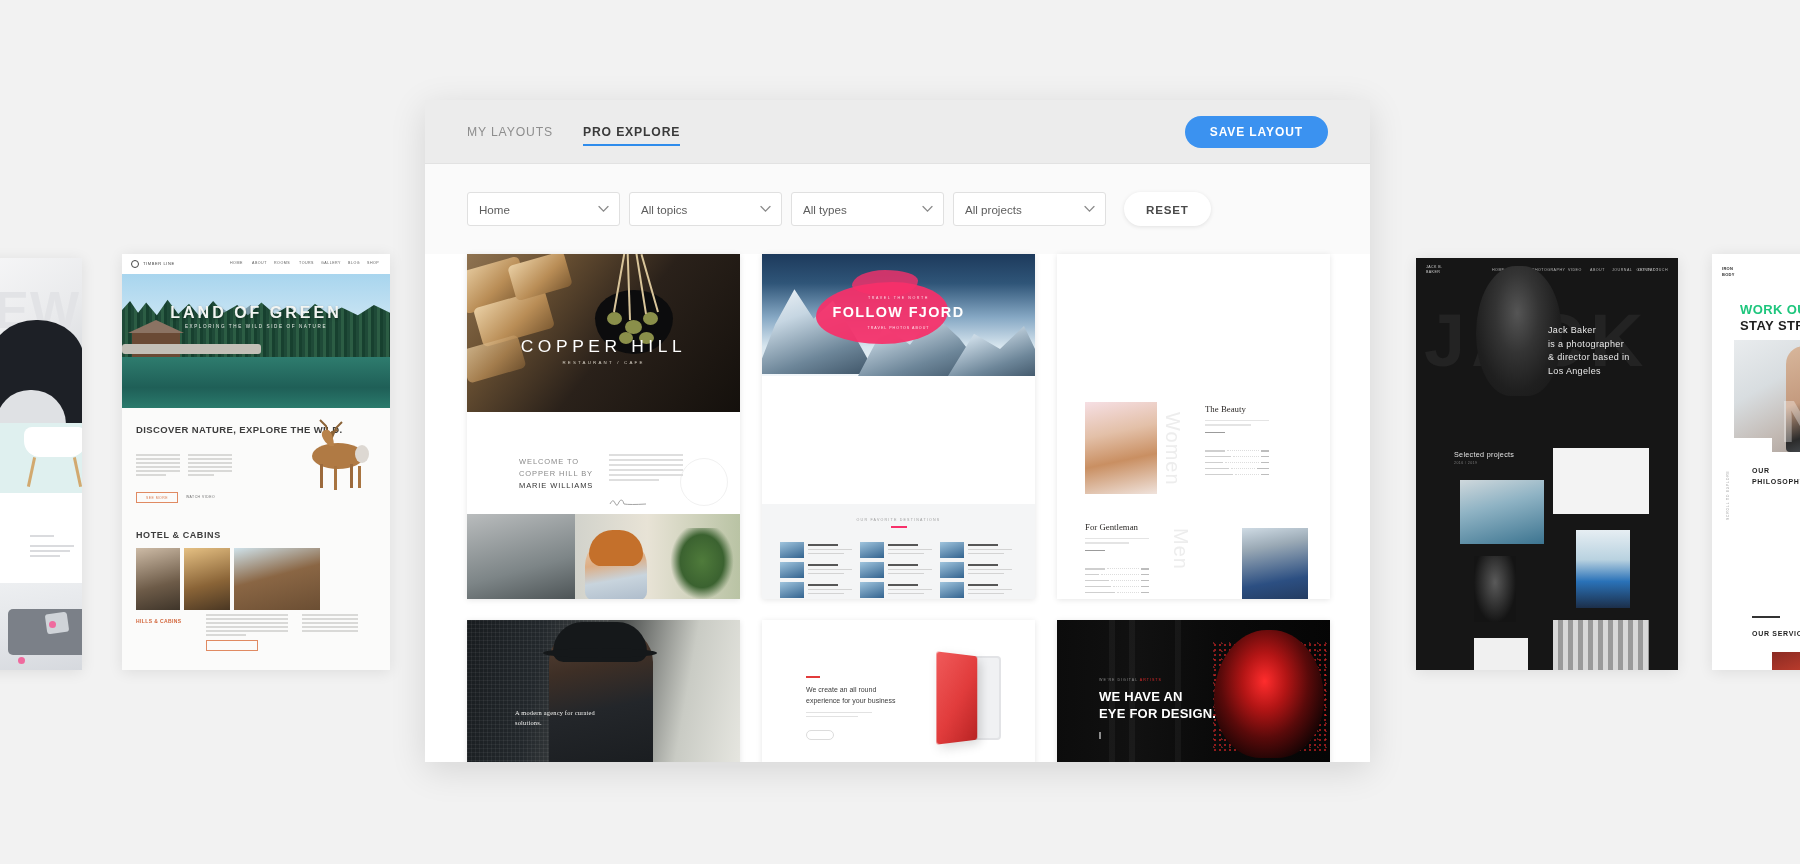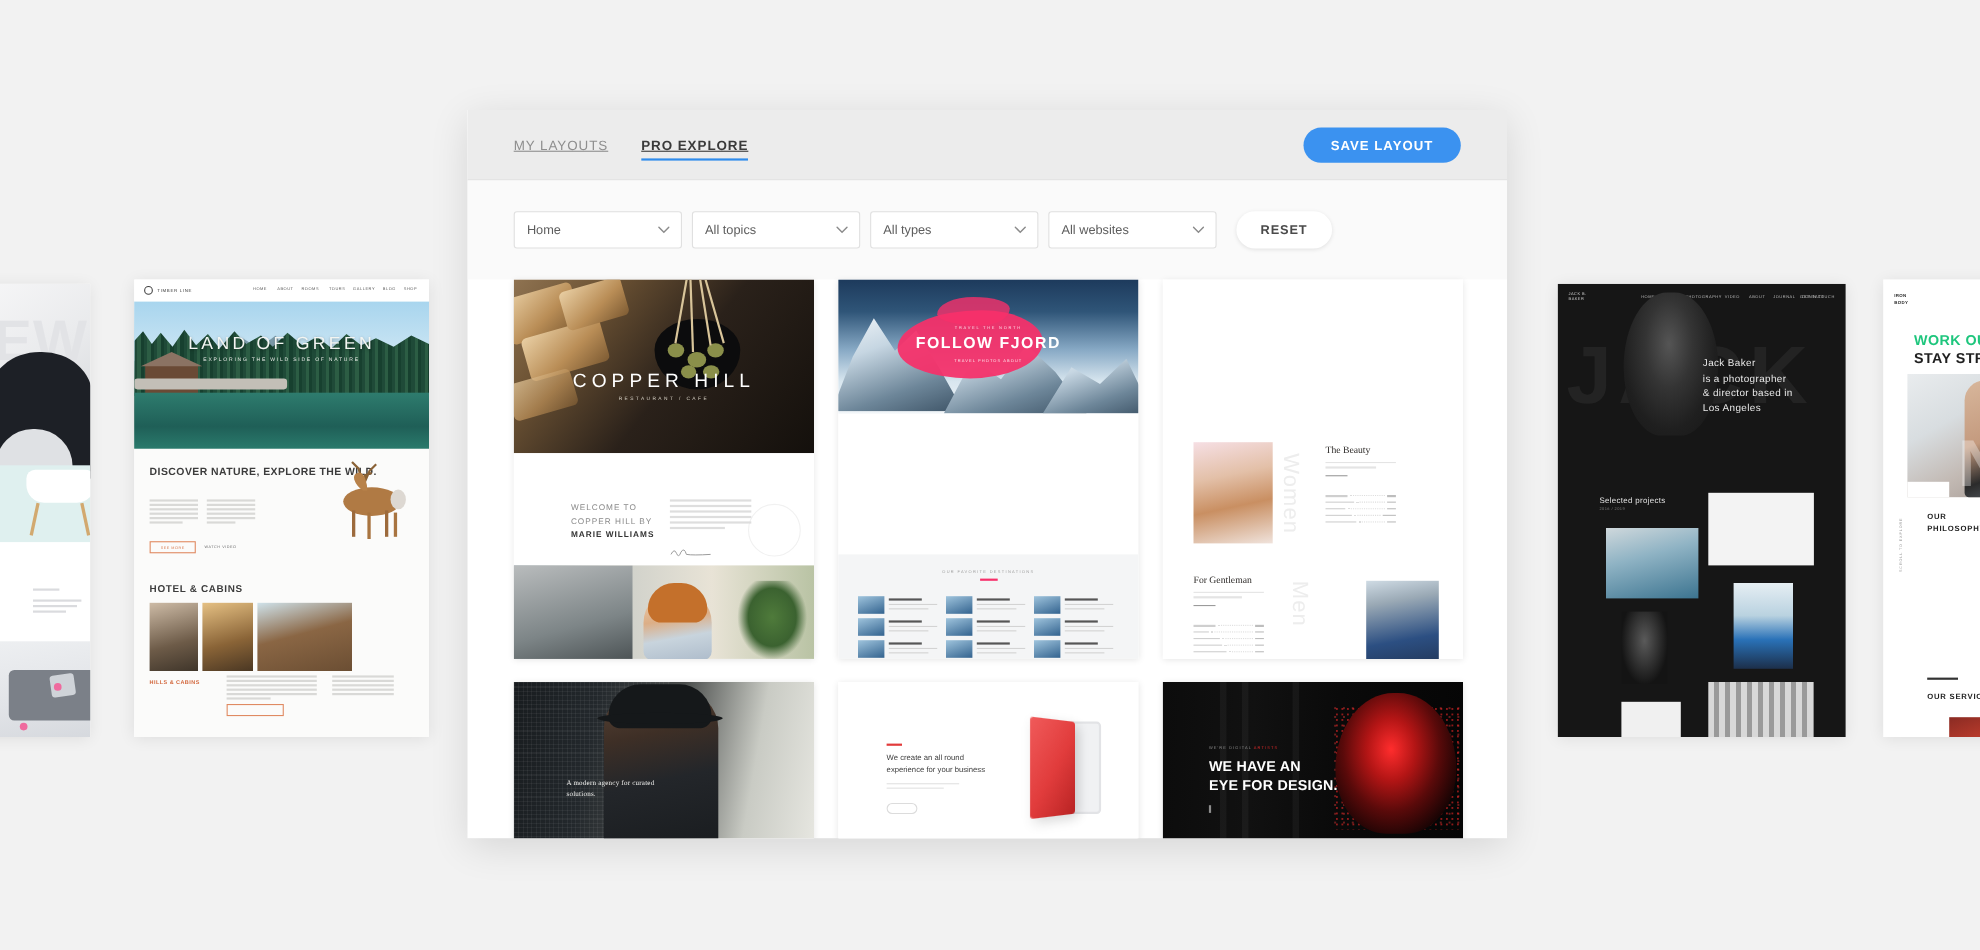--- a/index.html
+++ b/index.html
@@ -62,21 +62,21 @@
   .lg-trees { position:absolute; left:0; top:22px; width:100%; height:64px;
     background:repeating-linear-gradient(90deg,#1f4a38 0px,#1f4a38 3px,#2c5d44 3px,#2c5d44 6px,#17402f 6px,#17402f 9px);
     clip-path: polygon(0 22%,3% 8%,6% 26%,9% 10%,13% 30%,17% 6%,21% 28%,25% 12%,29% 32%,34% 8%,38% 26%,43% 14%,47% 30%,52% 10%,57% 28%,62% 16%,67% 32%,72% 12%,77% 28%,82% 18%,88% 30%,94% 14%,100% 26%,100% 100%,0 100%); }
   .lg-cabin { position:absolute; left:10px; top:58px; width:48px; height:32px; background:#6a4a35; }
   .lg-cabin:before{ content:""; position:absolute; left:-4px; top:-12px; border-left:28px solid transparent;
     border-right:28px solid transparent; border-bottom:13px solid #8b7363; }
   .lg-lake { position:absolute; left:0; bottom:0; width:100%; height:38%;
     background:linear-gradient(180deg,#2e7c6e,#1f5f57 60%,#2a7a6c); }
   .lg-rocks { position:absolute; left:0; top:52%; width:52%; height:10px; background:#c3bfb7; border-radius:3px; }
   .lg-herotitle { position:absolute; left:0; top:50px; width:100%; text-align:center;
-    color:#f3f5f2; font-size:16px; letter-spacing:3px; font-weight:400; z-index:3;
+    color:#f3f5f2; font-size:16px; letter-spacing:3px; font-weight:700; z-index:3;
     text-shadow:0 1px 3px rgba(0,0,0,.35); }
   .lg-herosub { position:absolute; left:0; top:70px; width:100%; text-align:center;
     color:#e8ebe6; font-size:4.6px; letter-spacing:1.6px; z-index:3; }
   .lg-body { position:absolute; left:0; top:154px; width:100%; bottom:0; background:#fbfbfa; }
   .lg-h2 { position:absolute; left:14px; top:16px; font-size:9.5px; font-weight:700;
     color:#3c3c3c; letter-spacing:.4px; line-height:1.32; }
   .lg-para { position:absolute; width:44px; }
   .lg-pl { height:1.5px; background:#d9d9d7; margin-bottom:2.6px; }
   .lg-btn { position:absolute; left:14px; top:84px; width:42px; height:11px;
     border:1px solid #e08a62; }
@@ -147,21 +147,21 @@
   .modal {
     position:absolute; left:425px; top:100px; width:945px; height:662px;
     background:#fff; box-shadow:0 8px 34px rgba(0,0,0,.12); overflow:hidden;
   }
   .modal-header {
     position:absolute; left:0; top:0; width:100%; height:64px; background:#ececec;
     border-bottom:1px solid #e2e2e2;
   }
   .tabs { position:absolute; left:42px; top:0; height:64px; display:flex; align-items:center; gap:30px; }
   .tab { font-size:12.2px; letter-spacing:.85px; color:#8e8e8e; cursor:pointer; position:relative;
-    padding-bottom:7px; padding-top:7px;text-decoration:underline; }
+    padding-bottom:7px; padding-top:7px; }
   .tab.active { color:#3a3a3a; font-weight:600; }
   .tab.active:after { content:""; position:absolute; left:0; right:0; bottom:0; height:2.4px;
     background:#2f8cec; }
   .save-btn {
     position:absolute; right:42px; top:16px; height:32px; padding:0 25px;
     background:#3b92f0; color:#fff; border:none; border-radius:16px;
     font-size:12px; font-weight:700; letter-spacing:.9px; cursor:pointer;
     font-family:"Liberation Sans", sans-serif;
   }
 
@@ -197,21 +197,21 @@
     border-radius:50%/44% 44% 56% 56%; }
   .ch-olive { position:absolute; border-radius:50%; background:#8a8f4a; }
   .ch-stick { position:absolute; width:1.6px; background:#d9c59a; transform-origin:bottom; }
   .ch-title { position:absolute; left:0; top:82px; width:100%; text-align:center; color:#fff;
     font-size:17.4px; letter-spacing:4.6px; font-weight:400; }
   .ch-sub { position:absolute; left:0; top:106px; width:100%; text-align:center; color:#d8d2c6;
     font-size:4.4px; letter-spacing:2.2px; }
   .ch-mid { position:absolute; left:0; top:158px; width:100%; height:127px; background:#fff; }
   .ch-wel { position:absolute; left:52px; top:44px; font-size:7.5px; color:#8a8a8a;
     letter-spacing:.9px; line-height:1.58; }
-  .ch-wel b { color:#333; font-weight:700; }
+  .ch-wel b { color:#333; font-weight:400; }
   .ch-para { position:absolute; left:142px; top:42px; width:74px; }
   .ch-pl { height:1.6px; background:#dedede; margin-bottom:3.4px; }
   .ch-sign { position:absolute; left:142px; top:86px; width:38px; height:8px; }
   .ch-ring { position:absolute; right:12px; top:46px; width:48px; height:48px; border-radius:50%;
     border:1px solid #f1f1f1; }
   .ch-bot { position:absolute; left:0; top:260px; width:100%; height:85px; overflow:hidden;
     background:linear-gradient(90deg,#9aa4a8 0%,#cdcfc9 34%,#e8e3d6 66%,#b9c3a4 100%); }
   .ch-win { position:absolute; left:0; top:0; width:108px; height:100%;
     background:linear-gradient(165deg,#b9bcbd,#7d8587 62%,#4d5456); }
   .ch-person { position:absolute; left:118px; top:22px; width:62px; height:64px;
@@ -529,21 +529,21 @@
         </div>
 
         <div class="select">
           <span>All types</span>
           <svg class="chev" width="11" height="7" viewBox="0 0 11 7">
             <path d="M1 1 L5.5 5.6 L10 1" stroke="#8b8b8b" stroke-width="1.3" fill="none" stroke-linecap="round"></path>
           </svg>
         </div>
 
         <div class="select">
-          <span>All websites</span>
+          <span>All projects</span>
           <svg class="chev" width="11" height="7" viewBox="0 0 11 7">
             <path d="M1 1 L5.5 5.6 L10 1" stroke="#8b8b8b" stroke-width="1.3" fill="none" stroke-linecap="round"></path>
           </svg>
         </div>
 
         <button class="reset-btn">RESET</button>
       </div>
     </div>
 
     <div class="grid">

